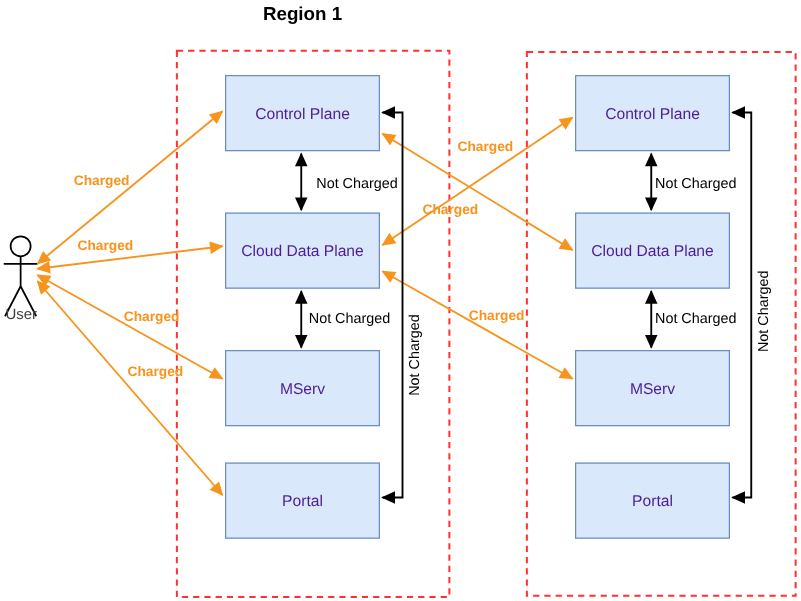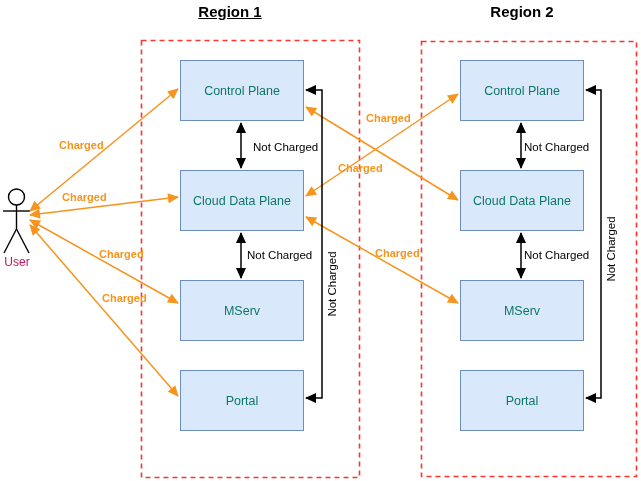--- a/index.html
+++ b/index.html
@@ -9,30 +9,30 @@
   }
   #edge-layer{position:absolute;left:0;top:0;width:641px;height:481px;}
   .region-title{
     position:absolute;width:124px;text-align:center;
     font-size:15px;font-weight:bold;color:#000;
   }
   .node{
     position:absolute;width:124px;height:61px;box-sizing:border-box;
     background:#dae8fc;border:1px solid #6c8ebf;
     display:flex;align-items:center;justify-content:center;
-    font-size:12.5px;color:#0f766e;text-align:center;
+    font-size:12.5px;color:#4c1d95;text-align:center;
   }
   .elabel{position:absolute;white-space:nowrap;font-size:11px;line-height:12px;}
   .charged{color:#f7941d;font-weight:bold;}
   .notcharged{color:#000;font-size:11.5px;}
   .rot{
     width:70px;height:14px;text-align:center;
     transform:rotate(-90deg);transform-origin:center center;
   }
-  .actor-label{position:absolute;left:0px;top:255px;width:34px;text-align:center;font-size:12px;color:#be185d;}
+  .actor-label{position:absolute;left:0px;top:244px;width:34px;text-align:center;font-size:12px;color:#404040;}
 </style>
 </head>
 <body>
 
 <div id="canvas">
 
   <svg id="edge-layer" width="641" height="481" viewBox="0 0 641 481" xmlns="http://www.w3.org/2000/svg">
     <defs>
       <marker id="ao" markerUnits="userSpaceOnUse" markerWidth="13" markerHeight="12" refX="10.5" refY="5.5" orient="auto-start-reverse">
         <path d="M0.5,0.5 L11.5,5.5 L0.5,10.5 Z" fill="#f7941d"></path>
@@ -67,22 +67,21 @@
     <g stroke="#000" stroke-width="1.5" fill="none">
       <line x1="241" y1="123" x2="241" y2="168" marker-start="url(#ab)" marker-end="url(#ab)"></line>
       <line x1="241" y1="233" x2="241" y2="278" marker-start="url(#ab)" marker-end="url(#ab)"></line>
       <line x1="521" y1="123" x2="521" y2="168" marker-start="url(#ab)" marker-end="url(#ab)"></line>
       <line x1="521" y1="233" x2="521" y2="278" marker-start="url(#ab)" marker-end="url(#ab)"></line>
       <path d="M306,90 L322,90 L322,398 L306,398" marker-start="url(#ab)" marker-end="url(#ab)"></path>
       <path d="M586,90 L601,90 L601,398 L586,398" marker-start="url(#ab)" marker-end="url(#ab)"></path>
     </g>
   </svg>
 
-  <div class="region-title" style="left:168px;top:3px;text-decoration:underline;">Region 1</div>
-  <div class="region-title" style="left:460px;top:3px;">Region 2</div>
+  <div class="region-title" style="left:180px;top:3px;">Region 1</div>
 
   <div class="node" style="left:180px;top:60px;">Control Plane</div>
   <div class="node" style="left:180px;top:170px;">Cloud Data Plane</div>
   <div class="node" style="left:180px;top:280px;">MServ</div>
   <div class="node" style="left:180px;top:370px;">Portal</div>
 
   <div class="node" style="left:460px;top:60px;">Control Plane</div>
   <div class="node" style="left:460px;top:170px;">Cloud Data Plane</div>
   <div class="node" style="left:460px;top:280px;">MServ</div>
   <div class="node" style="left:460px;top:370px;">Portal</div>

